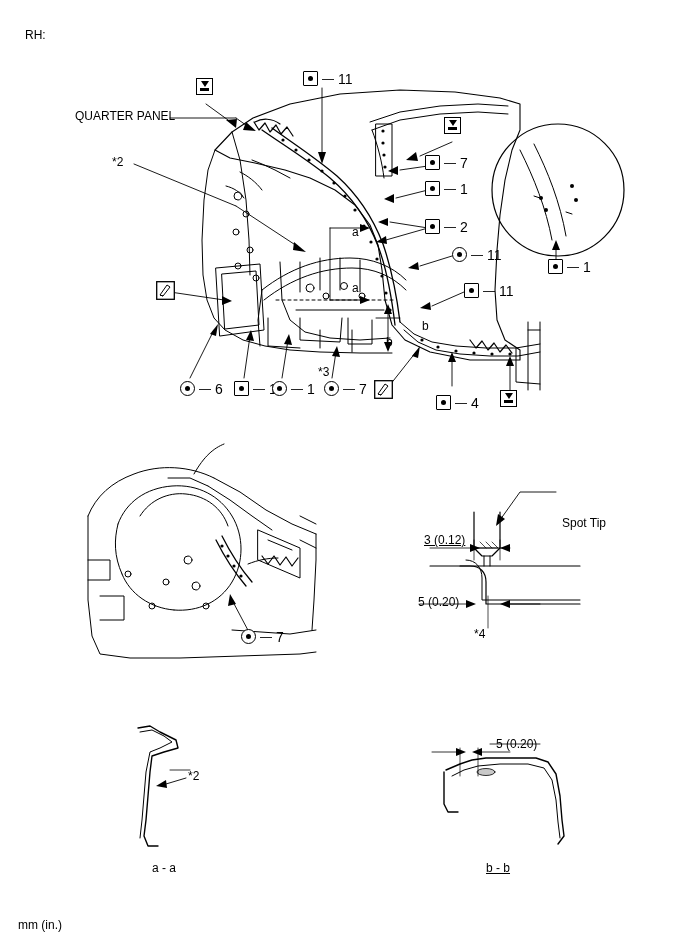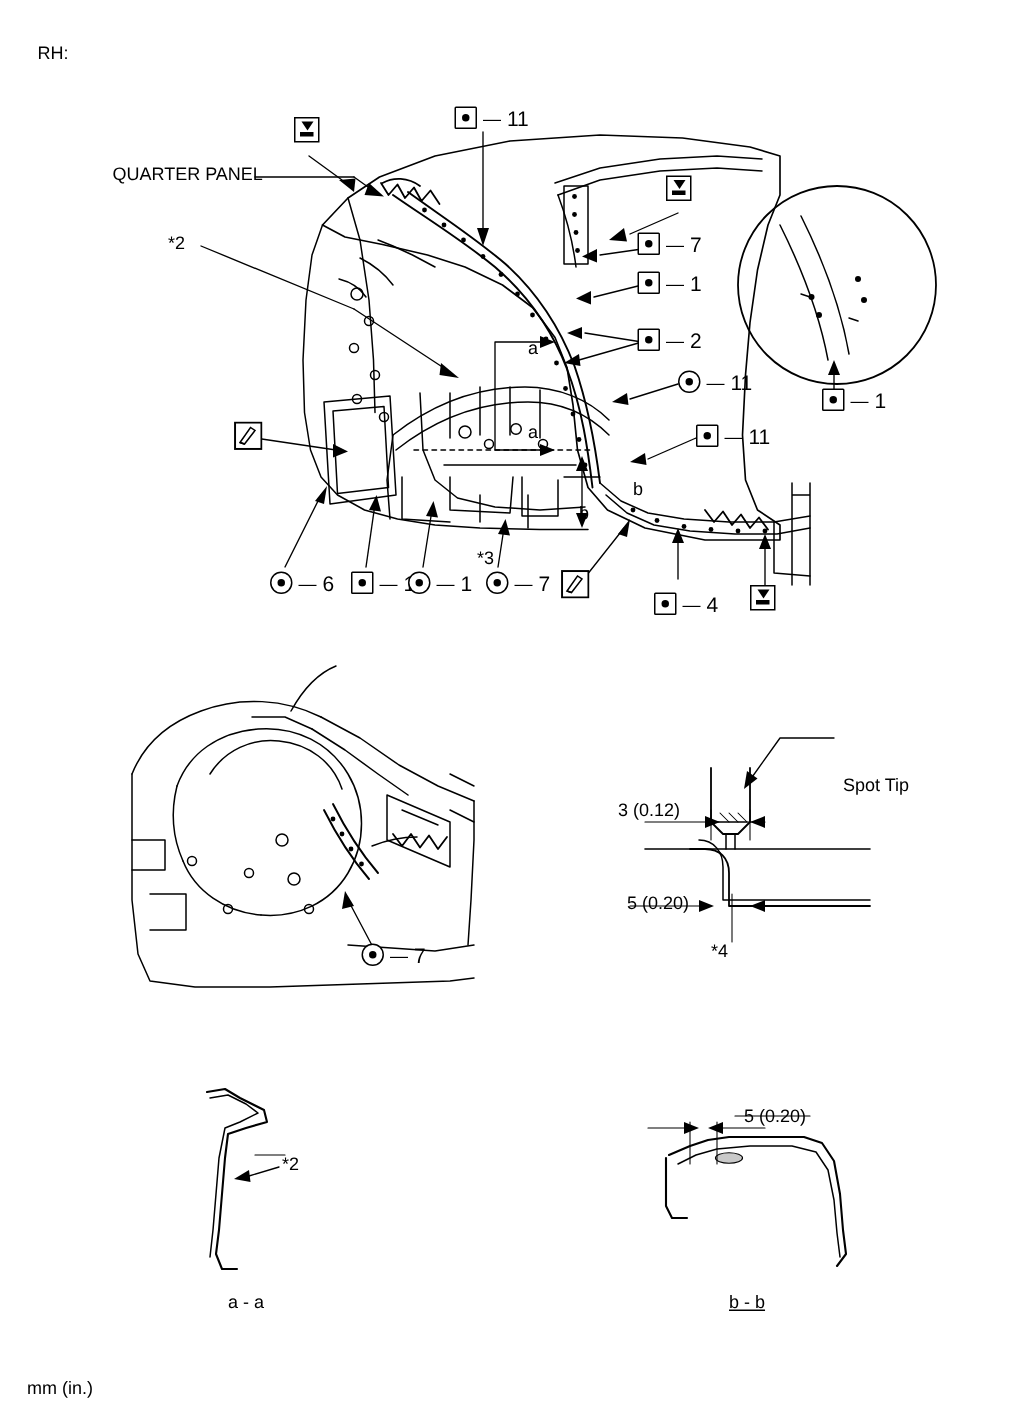--- a/index.html
+++ b/index.html
@@ -443,21 +443,21 @@
 
   <div class="txt md" style="left:318px; top:366px;">*3</div>
 
   <div class="txt md" style="left:352px; top:226px;">a</div>
   <div class="txt md" style="left:352px; top:282px;">a</div>
   <div class="txt md" style="left:422px; top:320px;">b</div>
   <div class="txt md" style="left:386px; top:336px;">b</div>
 
   <div class="txt md" style="left:562px; top:485px;margin-top:32px;">Spot Tip</div>
 
-  <div class="txt md" style="left:412px; top:534px;">3 (0.12)</div>
+  <div class="txt md" style="left:424px; top:534px;text-decoration:underline;">3 (0.12)</div>
   <div class="txt md" style="left:418px; top:596px;">5 (0.20)</div>
   <div class="txt md" style="left:474px; top:628px;">*4</div>
 
   <div class="txt md" style="left:188px; top:770px;">*2</div>
   <div class="txt md" style="left:496px; top:738px;">5 (0.20)</div>
 
   <div class="txt md" style="left:152px; top:862px;">a - a</div>
   <div class="txt md" style="left:486px; top:862px;text-decoration:underline;">b - b</div>
 
   <div style="position:absolute; left:196px; top:78px;">

